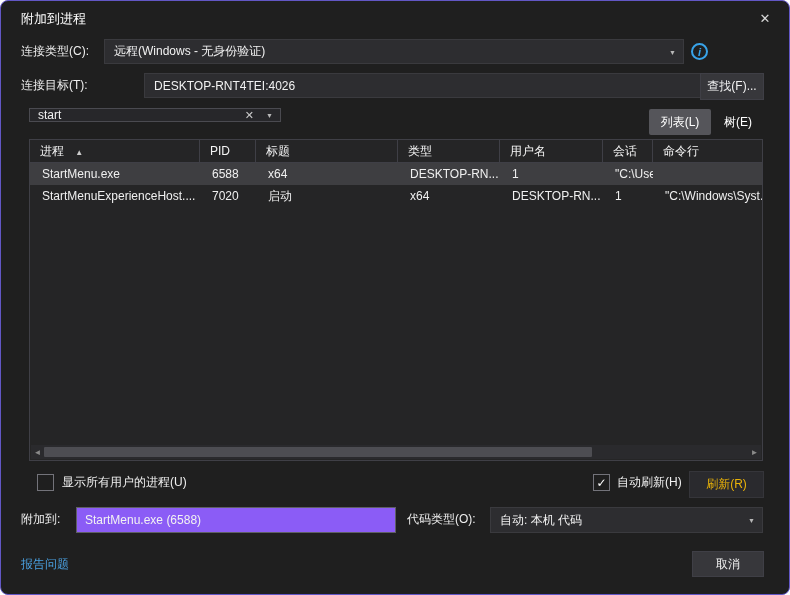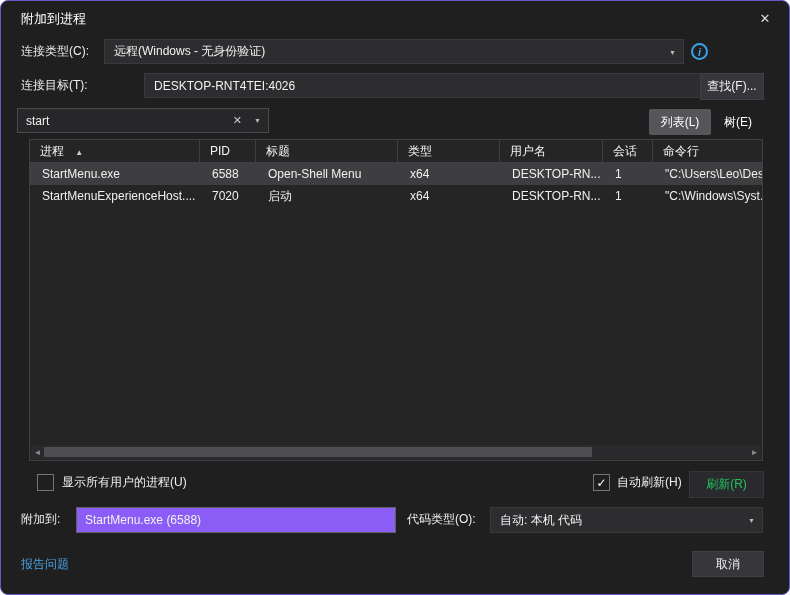--- a/index.html
+++ b/index.html
@@ -44,25 +44,25 @@
     font-size: 11px; font-weight: bold; font-style: italic;
     display: flex; align-items: center; justify-content: center; cursor: pointer;
   }
   .btn {
     position: absolute; height: 27px;
     background: #37373b; border: 1px solid #3f3f46;
     color: #f2f2f2; font-size: 12px;
     display: flex; align-items: center; justify-content: center;
     cursor: pointer; white-space: nowrap;
   }
-  .btn.disabled { background: #2a2a2e; border-color: #35353a; color: #22c55e; cursor: default; }
+  .btn.disabled { background: #2a2a2e; border-color: #35353a; color: #eab308; cursor: default; }
   .btn.accent { background: #3f3d8e; border-color: #55519f; color: #ffffff; }
 
   .searchbox {
-    position: absolute; left: 16px; top: 107px; width: 252px; height: 25px;
+    position: absolute; left: 28px; top: 107px; width: 252px; height: 14px;
     background: #27272a; border: 1px solid #4a4a50;
     display: flex; align-items: center; padding-left: 8px; color: #f2f2f2;
   }
   .searchbox .sb-clear { position: absolute; right: 26px; color: #cccccc; font-size: 11px; cursor: pointer; }
   .searchbox .sb-caret { position: absolute; right: 7px; color: #b8b8b8; font-size: 7px; cursor: pointer; }
 
   .toggle {
     position: absolute; top: 108px; height: 26px;
     display: flex; align-items: center; justify-content: center;
     color: #ffffff; cursor: pointer; border-radius: 2px;
@@ -156,21 +156,20 @@
       <div class="th">标题</div>
       <div class="th">类型</div>
       <div class="th">用户名</div>
       <div class="th">会话</div>
       <div class="th">命令行</div>
     </div>
 
     <div class="tgrid trow selected">
       <div class="td">StartMenu.exe</div>
       <div class="td">6588</div>
-      <div class="td">Open-Shell Menu</div>
       <div class="td">x64</div>
       <div class="td">DESKTOP-RN...</div>
       <div class="td">1</div>
       <div class="td">"C:\Users\Leo\Des...</div>
     </div>
 
     <div class="tgrid trow">
       <div class="td">StartMenuExperienceHost....</div>
       <div class="td">7020</div>
       <div class="td">启动</div>

